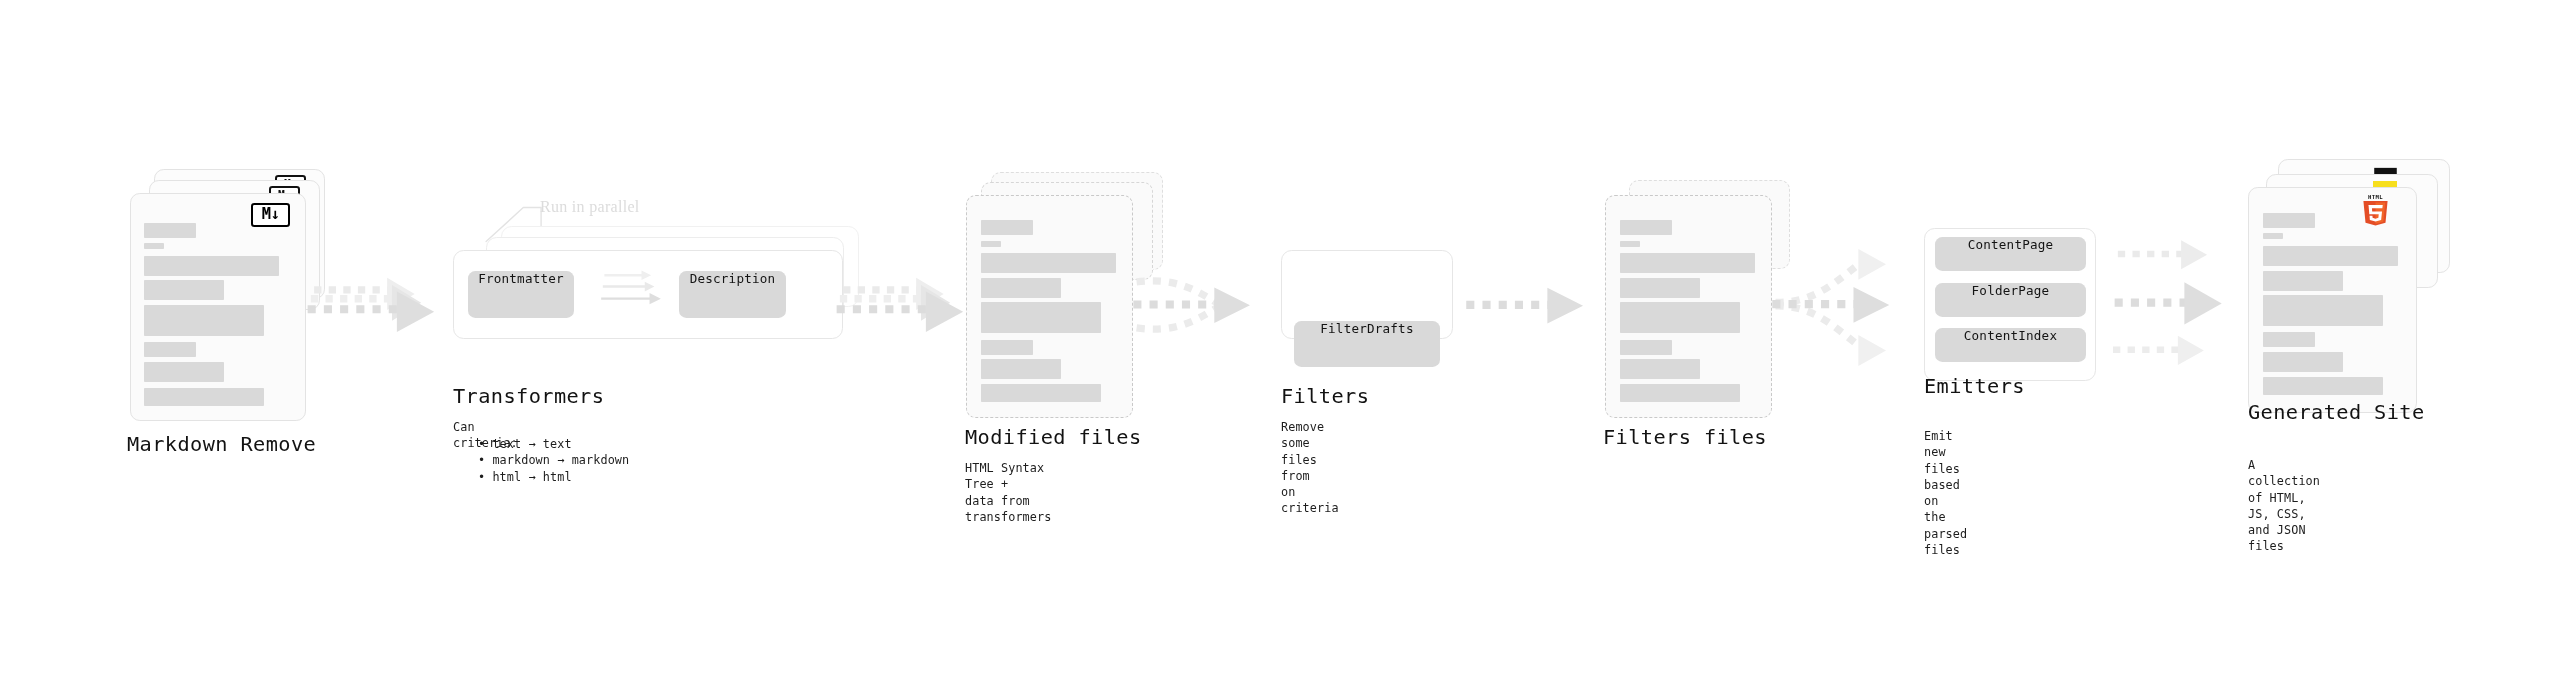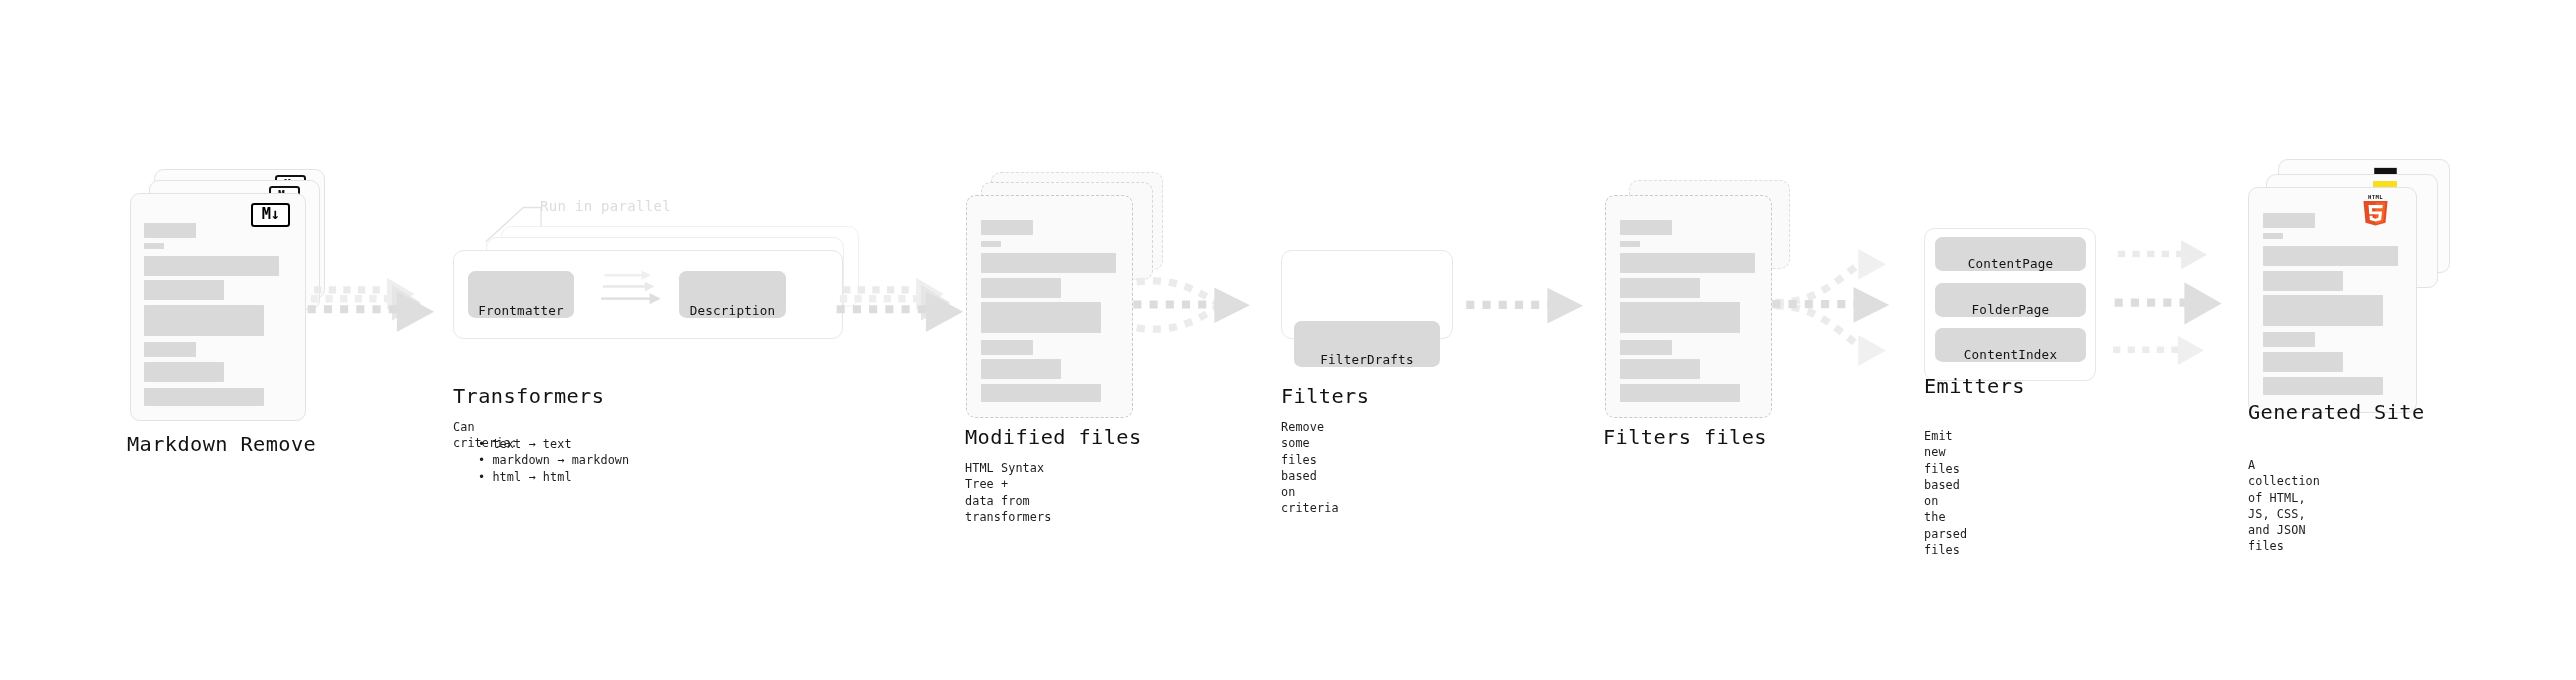--- a/index.html
+++ b/index.html
@@ -84,36 +84,37 @@
   .panel.stackghost {
     background: #ffffff;
     border-color: #f0f0f0;
   }
   .chip {
     position: absolute;
     box-sizing: border-box;
     background: #d9d9d9;
     border-radius: 7.3px;
     display: flex;
-    align-items: flex-end;
+    align-items: flex-start;
     justify-content: center;
     font-size: 12.6px;
     color: #141414;
     letter-spacing: 0.2px;
     white-space: nowrap;
   }
   .chip.ghost { background: #ececec; }
   .chip.ghost2 { background: #f2f2f2; }
 
   .parallel-label {
     position: absolute;
-    font-size: 14px;
+    font-size: 16px;
     color: #dcdcdc;
     letter-spacing: 0.3px;
     white-space: nowrap;
+    font-family: Liberation Serif, serif;
   }
 
   
   .arrow { position: absolute; }
   .bullets {
     font-size: 11.8px;
     line-height: 1.38;
     color: #1d1d1d;
   }
   .bullets div { white-space: nowrap; letter-spacing: 0.1px; padding-left: 16px; }
@@ -265,21 +266,21 @@
       <polygon points="104,24 148,46 104,68" fill="#dedede"></polygon>
     </svg>
   </div>
 
   <div class="stage" style="left:0;top:0;width:0.8px;height:0.8px;">
     <div class="panel" style="left:1281px;top:250px;width:172px;height:89px;"></div>
     <div class="chip" style="left:1294px;top:273px;width:146px;height:46px;margin-top:48px;">
       <span>FilterDrafts</span>
     </div>
     <div class="stage-title" style="position:absolute;left:1281px;top:384px;">Filters</div>
-    <div class="stage-desc" style="position:absolute;left:1281px;top:419px;">Remove some files based
+    <div class="stage-desc" style="position:absolute;left:1281px;top:419px;">Remove some files from
 on criteria</div>
   </div>
 
   <div class="arrow" style="left:1463px;top:286px;width:146px;height:49px;">
     <svg width="146" height="49" viewBox="0 0 180 60">
       <g stroke="#dcdcdc" stroke-width="10" stroke-dasharray="10 10" fill="none">
         <line x1="4" y1="23" x2="110" y2="23"></line>
       </g>
       <polygon points="104,2 148,24 104,46" fill="#dedede"></polygon>
     </svg>

